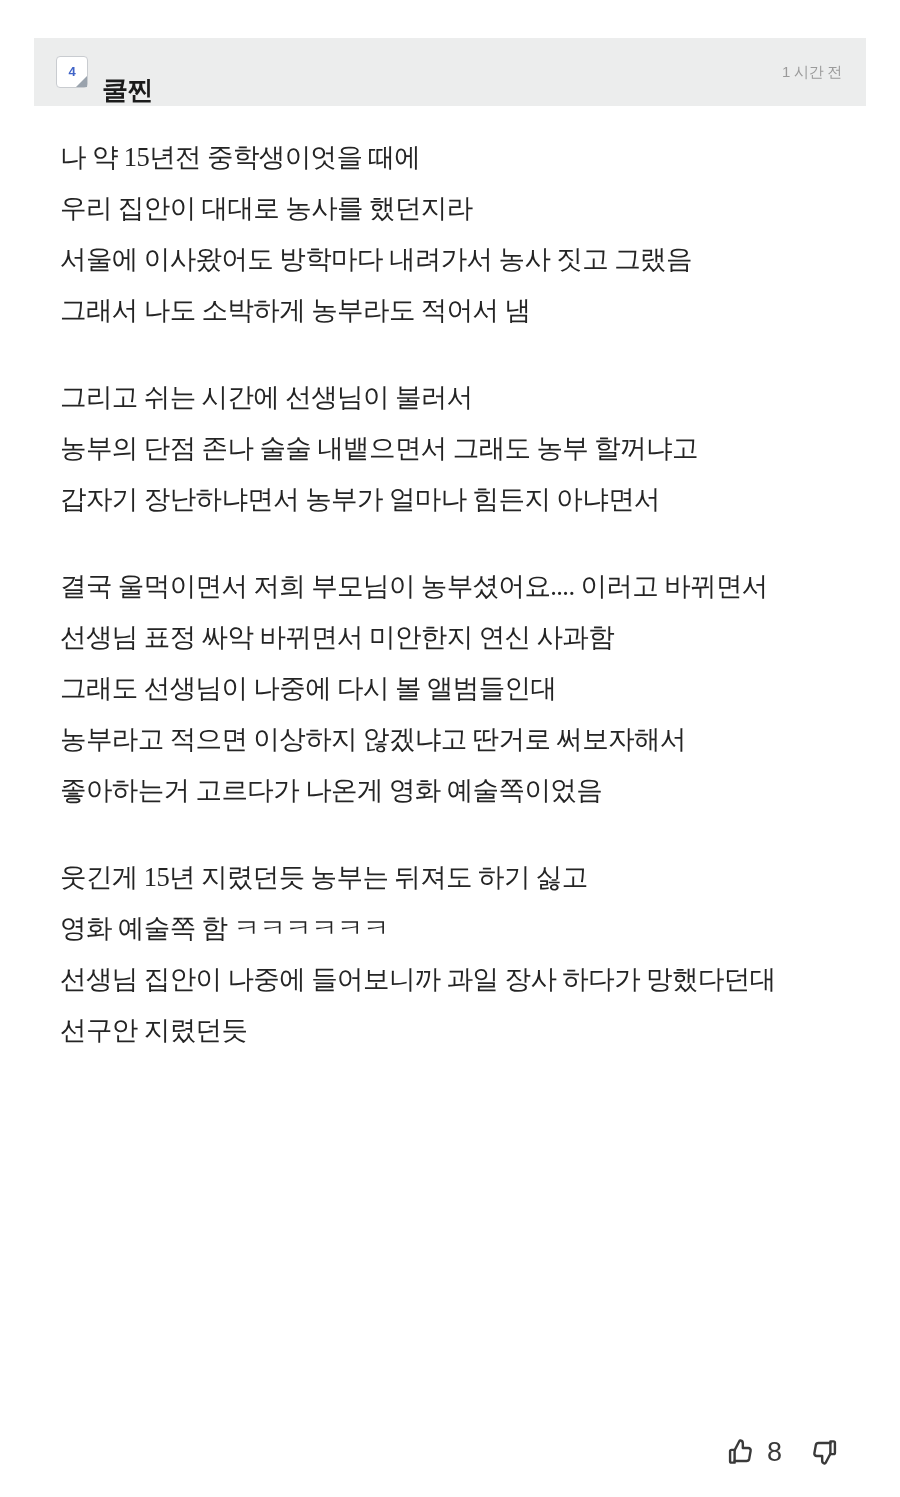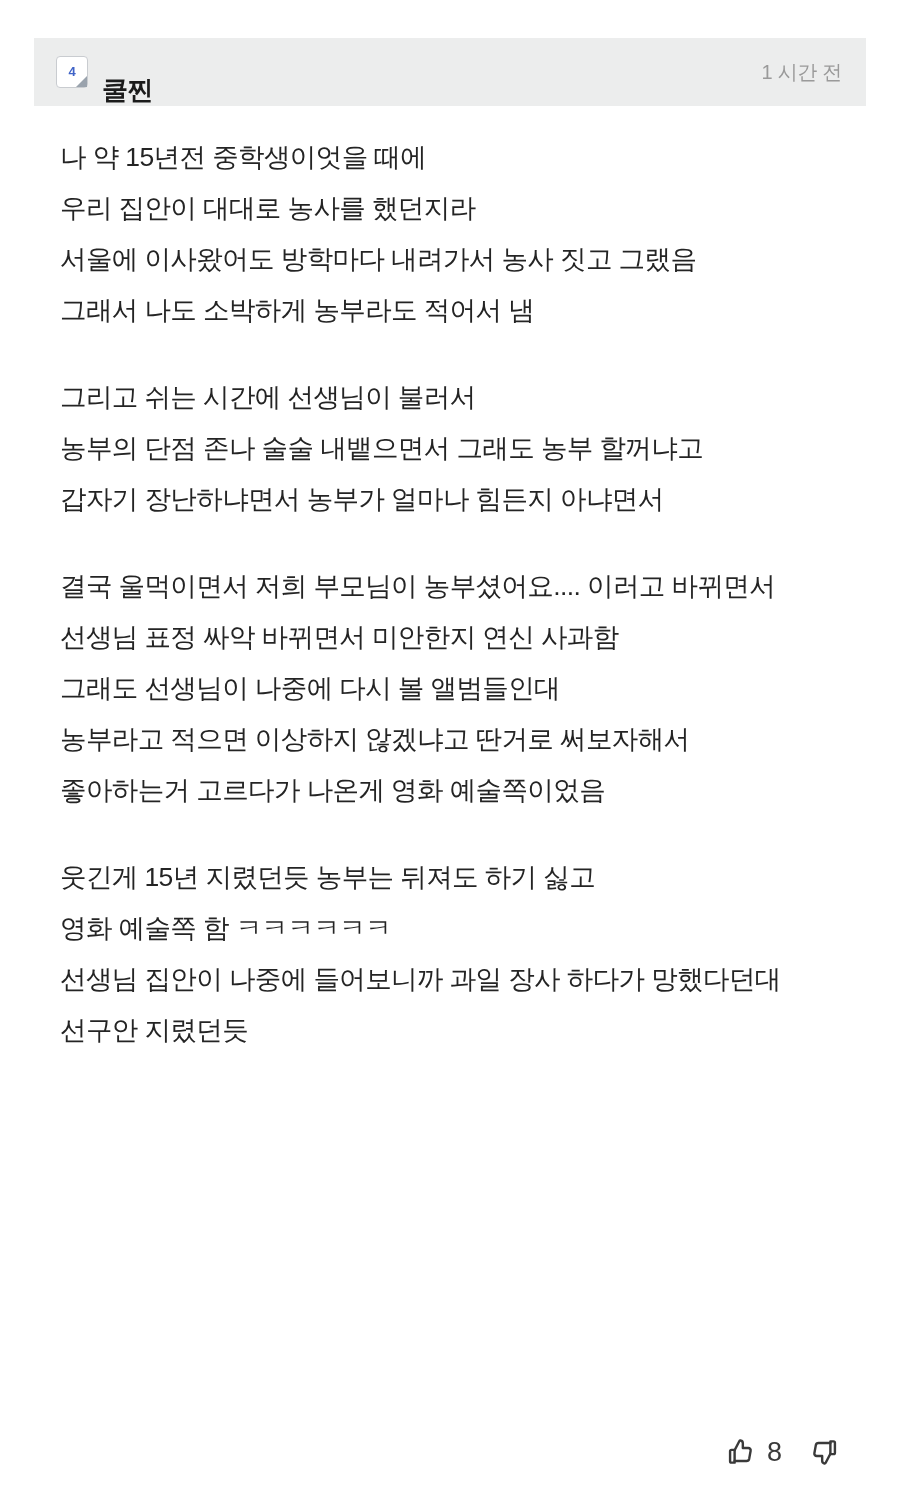--- a/index.html
+++ b/index.html
@@ -68,29 +68,30 @@
   }
   .author-name {
     font-size: 26px;
     font-weight: bold;
     color: #1b1b1b;
     letter-spacing: -0.4px;
     white-space: nowrap;
     margin-top: 36px;
   }
   .timestamp {
-    font-size: 20px;
+    font-size: 15px;
     color: #9a9a9a;
     letter-spacing: -0.3px;
     white-space: nowrap;
     flex: 0 0 auto;
   }
   
   .post-body {
     padding: 26px 10px 0 26px;
+    font-family: Liberation Serif, serif;
   }
   .para {
     margin: 0 0 36px 0;
   }
   .para:last-child {
     margin-bottom: 0;
   }
   .line {
     font-size: 26.5px;
     line-height: 51px;

